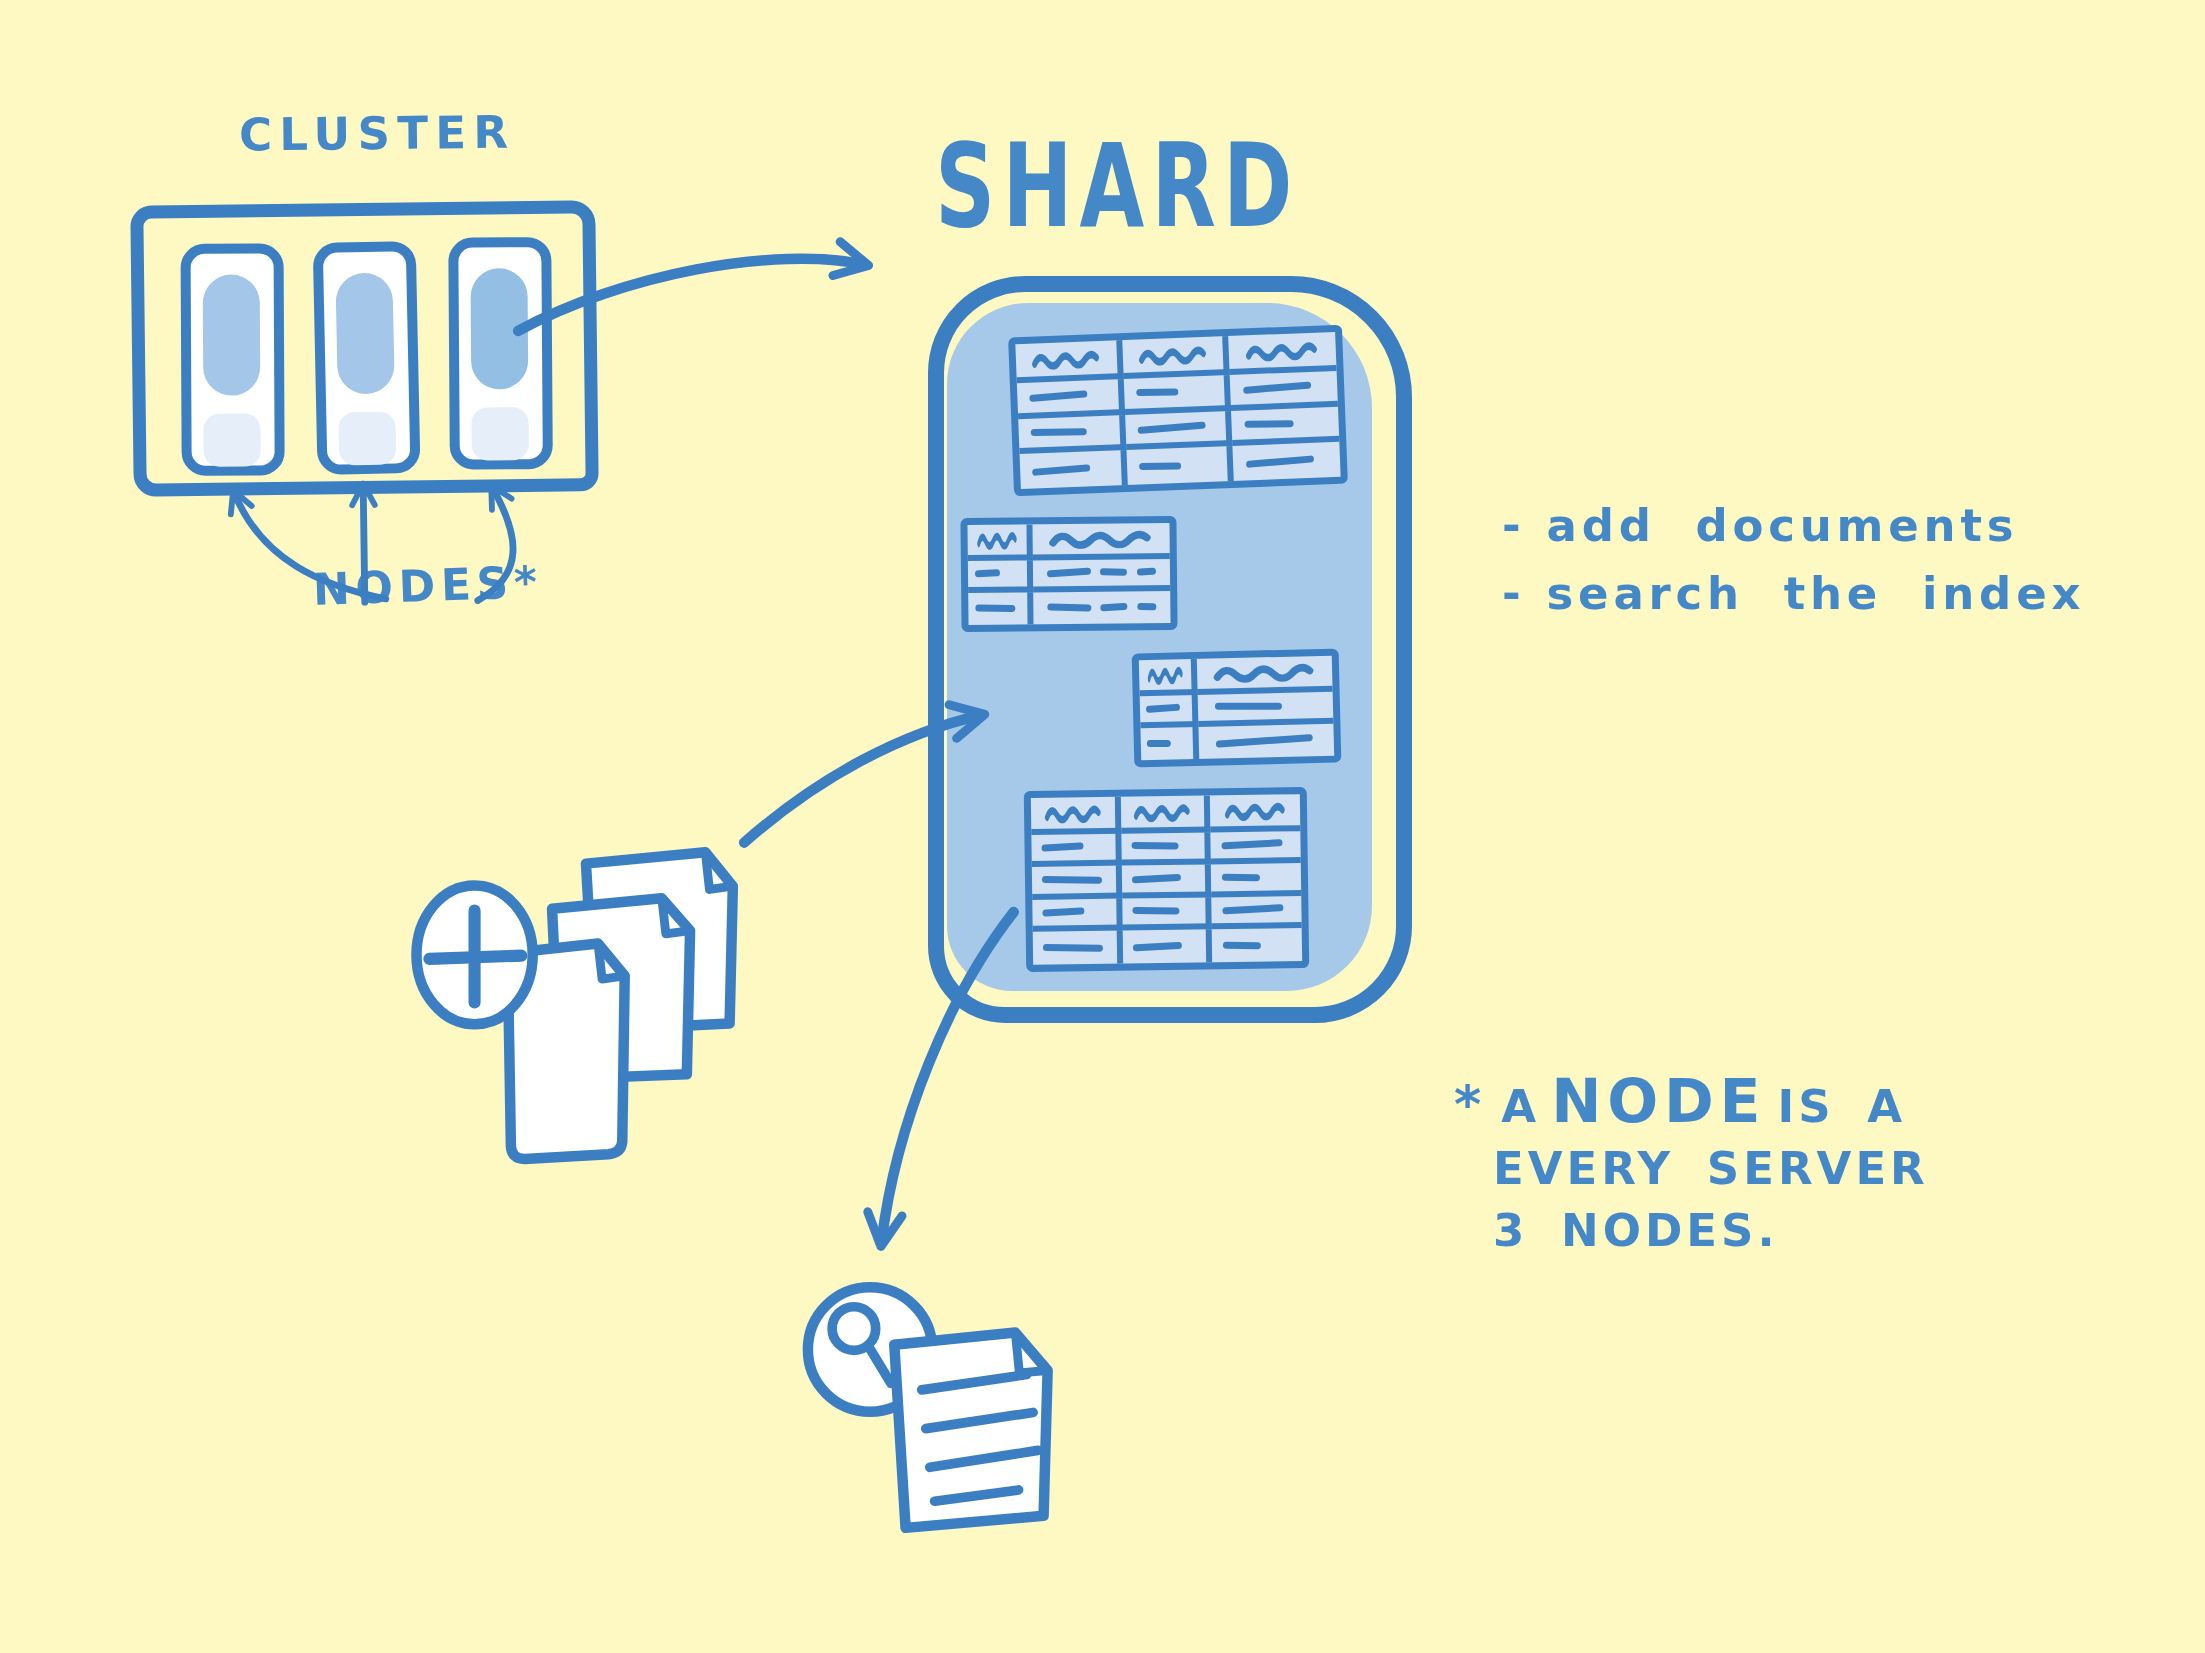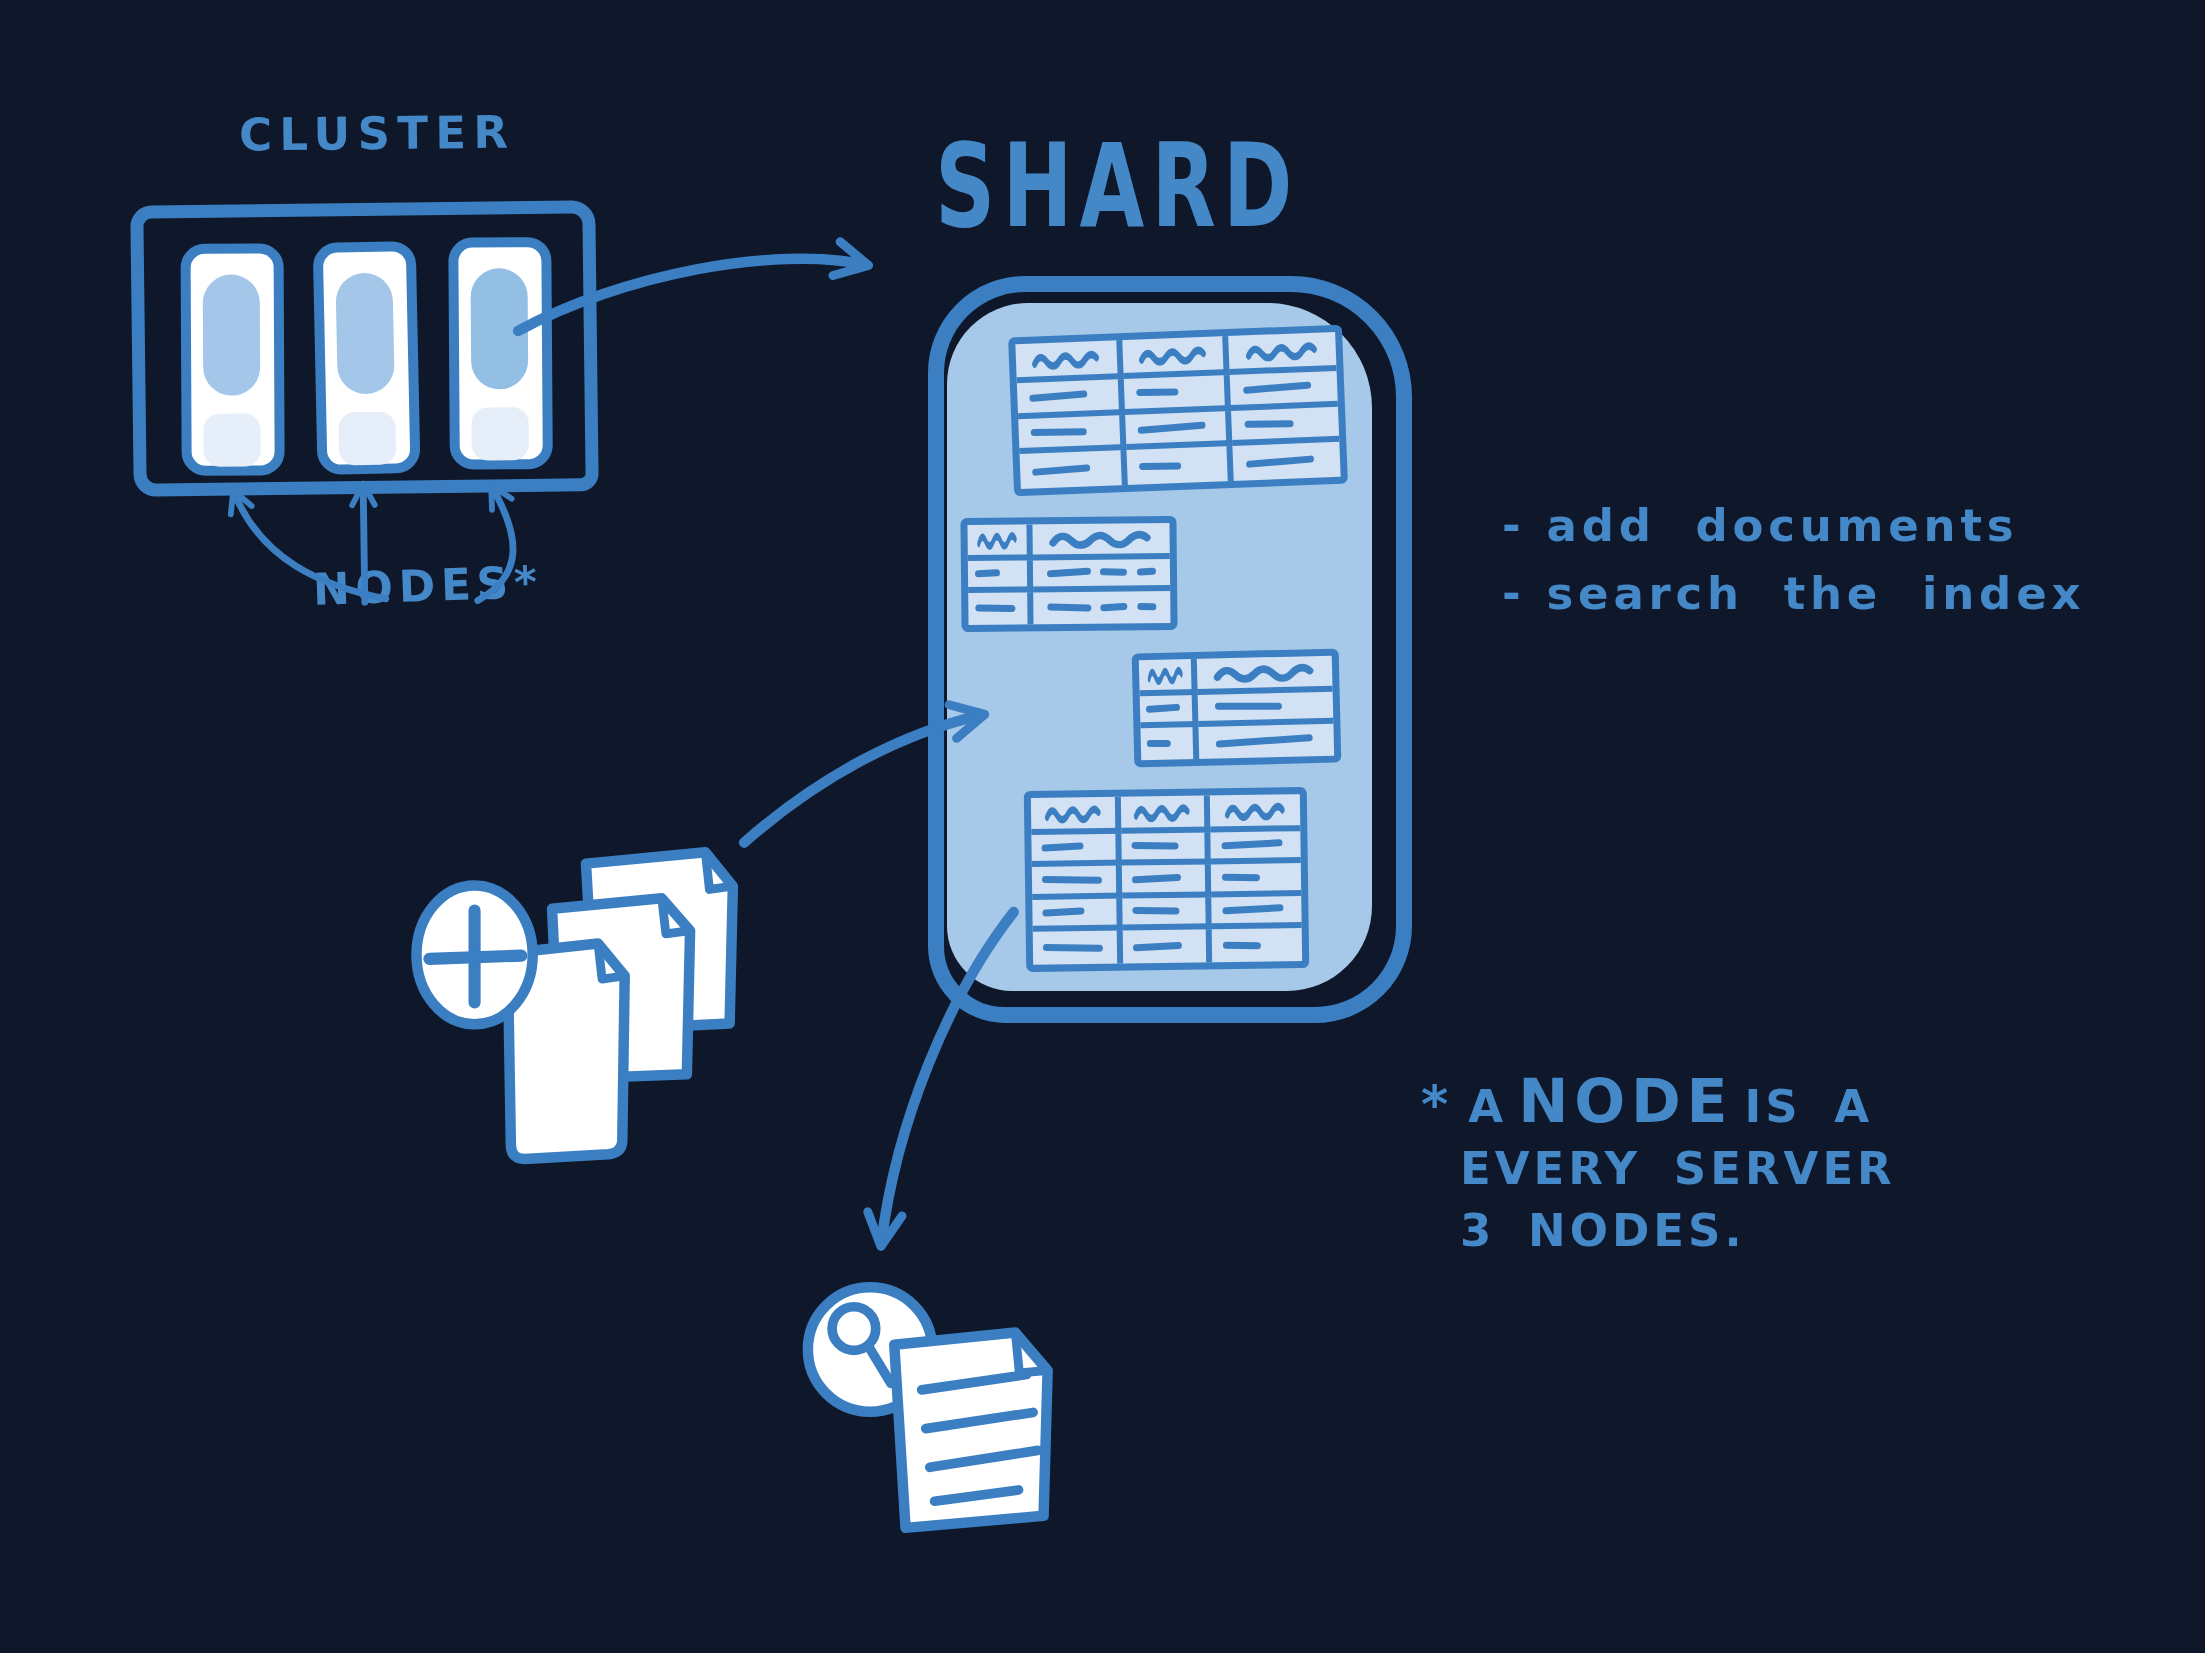--- a/index.html
+++ b/index.html
@@ -1,16 +1,16 @@
 <!DOCTYPE html>
 <html style="--ink: #3b7fc2; --text: #4488c8; --shard-fill: #a7c9e9; --table-fill: #d2e1f3; --blob: #a4c7e9; --blob-active: #93bfe5; --blob-light: #e5eef9;font-size:13px"><head>
 <meta charset="utf-8">
 <style>
   html,body{margin:0;padding:0;background:#ffffff;}
-  #canvas{position:relative;width:2205px;height:1653px;background:#0f172a;overflow:hidden;
+  #canvas{position:relative;width:2205px;height:1653px;background:#fef9c3;overflow:hidden;
           font-family:"DejaVu Sans",sans-serif;}
   .hand{position:absolute;color:var(--text);font-weight:700;white-space:nowrap;}
 
   
   .cluster-label{left:239px;top:107px;font-size:45px;letter-spacing:7.3px;transform:rotate(-.6deg);}
   .cluster-box{position:absolute;left:132px;top:203px;width:465px;height:291px;box-sizing:border-box;
                border:13px solid var(--ink);border-radius:21px 24px 18px 22.6px;transform:rotate(-.7deg);}
   .node{position:absolute;top:26px;width:103px;height:232px;box-sizing:border-box;
         border:10.5px solid var(--ink);border-radius:24px;background:#fff;}
   .node1{left:36px;transform:rotate(.4deg);}
@@ -40,21 +40,21 @@
   .cell.bB{border-bottom:6.5px solid var(--ink);}
   .sq{display:block;height:21px;margin:0 auto;}
   .sq path{fill:none;stroke:var(--ink);stroke-width:7;stroke-linecap:round;}
   .pill{height:7.3px;border-radius:4.8px;background:var(--ink);flex:0 0 auto;}
 
   
   .def{left:1479px;top:263px;font-size:48px;letter-spacing:4px;word-spacing:24px;line-height:66px;}
   .ops{left:1474px;top:492px;font-size:45px;letter-spacing:4.8px;word-spacing:19.4px;line-height:68px;font-weight:700;margin-left:28px;}
   .ops .bullet{margin-right:21px;}
   .note{left:1421px;top:1070px;font-size:45px;letter-spacing:4px;word-spacing:13px;line-height:62px;}
-  .note .ln{padding-left:39px;}
+  .note .ln{padding-left:39px;margin-left:33px;}
   .note .first{padding-left:0;}
   .note .ast{font-size:52px;margin-right:16px;}
   .note .emph{font-size:60px;letter-spacing:5.7px;margin:0 11.3px;}
 
   
   #overlay{position:absolute;left:0;top:0;width:2205px;height:1653px;pointer-events:none;}
   .stroke{fill:none;stroke:var(--ink);stroke-linecap:round;stroke-linejoin:round;}
   .arrow{stroke-width:13px;}
   .arrow-sm{stroke-width:8.5px;}
   .shape{fill:#fff;stroke:var(--ink);stroke-width:13px;stroke-linejoin:round;stroke-linecap:round;}

